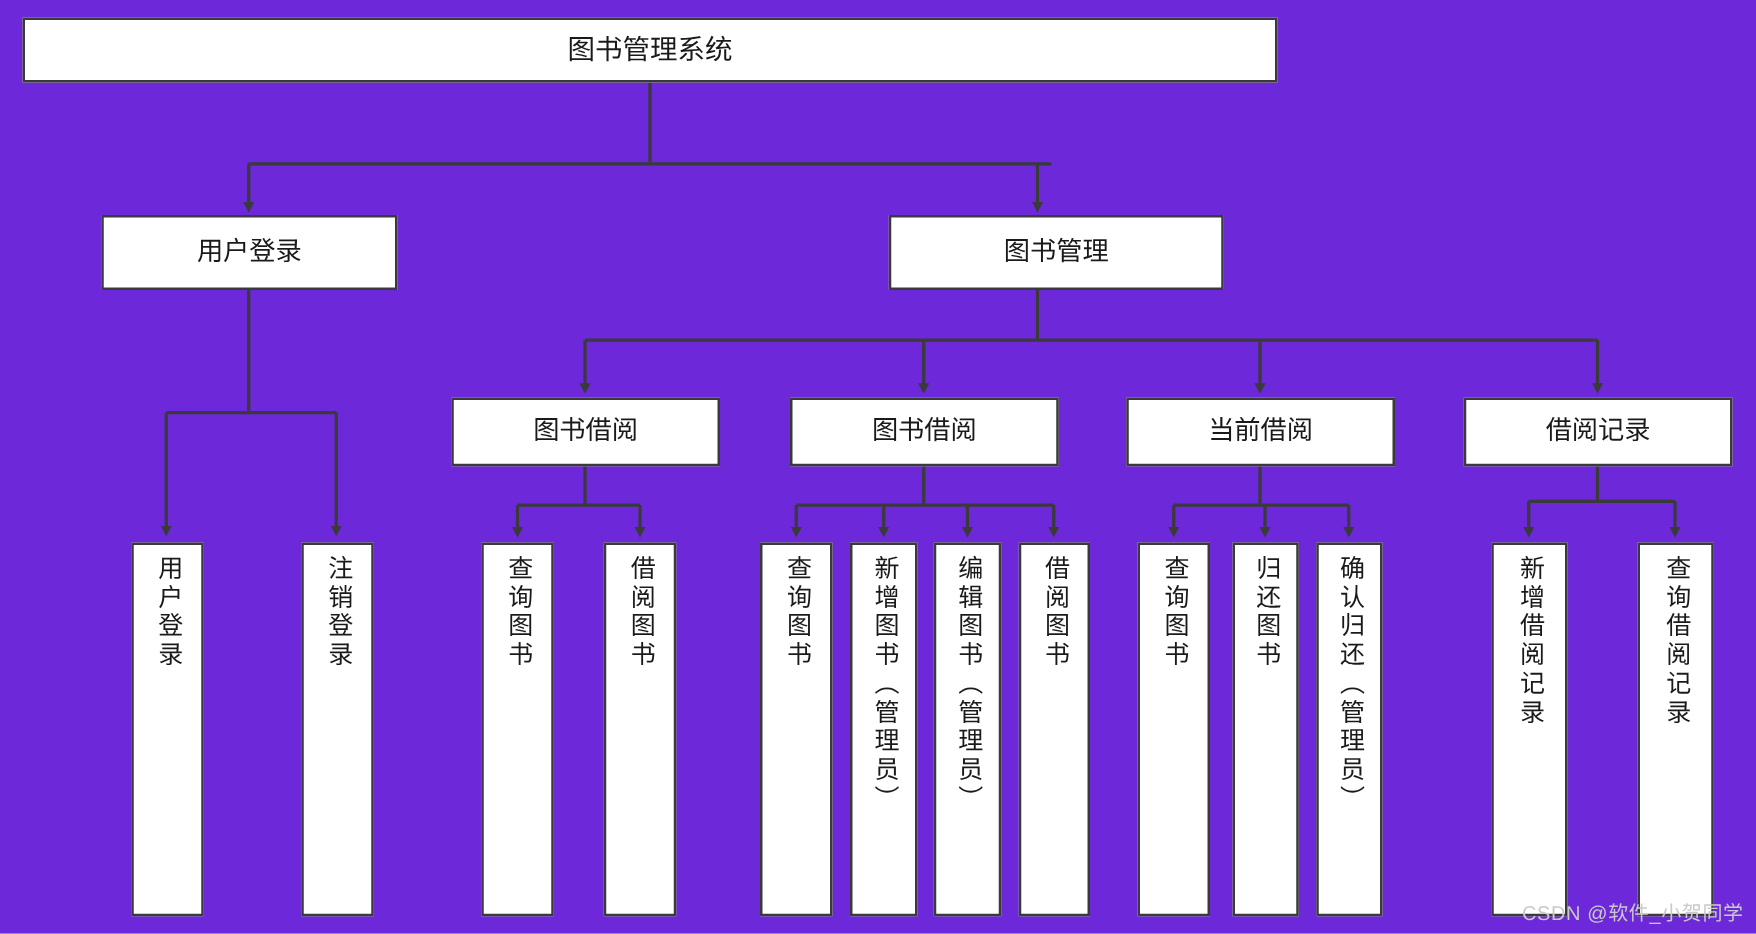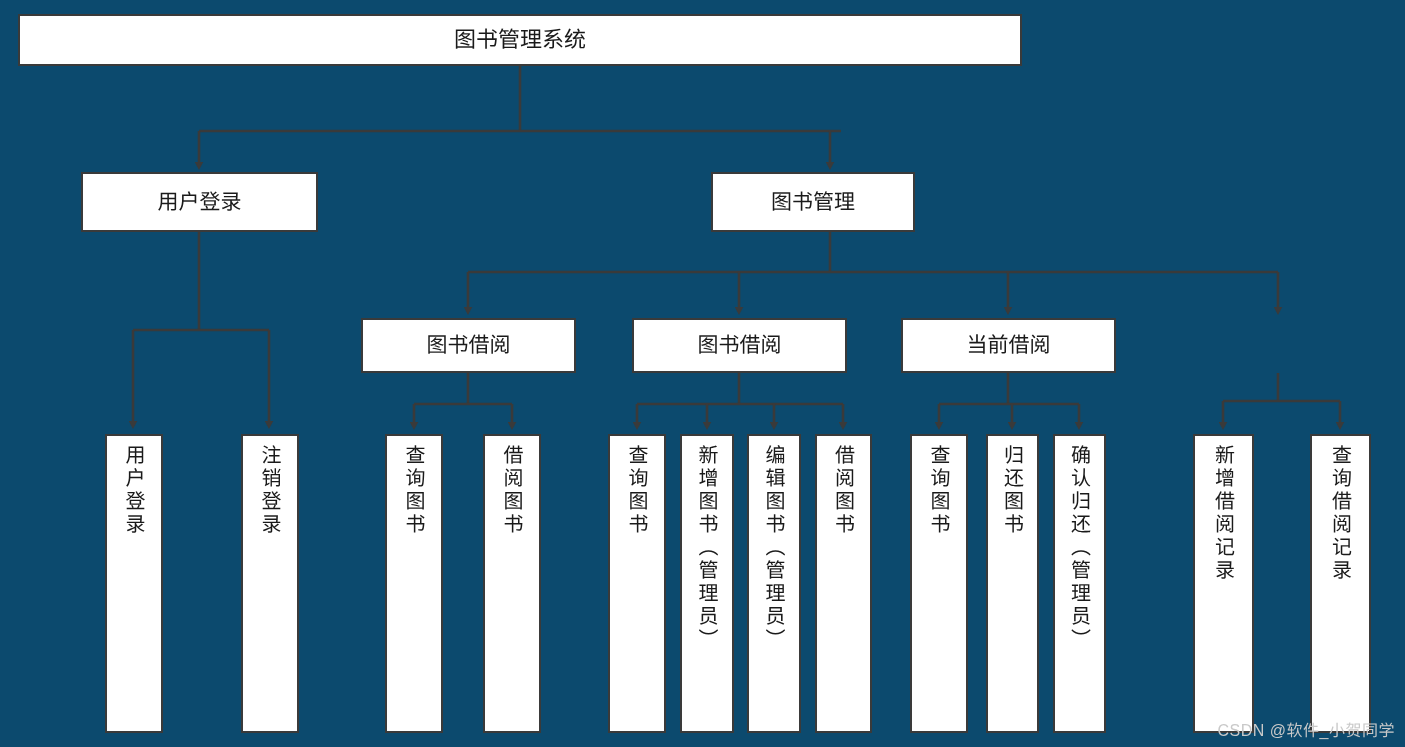--- a/index.html
+++ b/index.html
@@ -8,21 +8,21 @@
     padding: 0;
     background: #ffffff;
   }
   body {
     font-family: "Liberation Sans", "DejaVu Sans", sans-serif;
   }
   #diagram-canvas {
     position: relative;
     width: 1405px;
     height: 747px;
-    background: #0c4a6e;
+    background: #6d28d9;
     overflow: hidden;
   }
   #edge-layer {
     position: absolute;
     left: 0;
     top: 0;
     width: 1405px;
     height: 747px;
     pointer-events: none;
   }
@@ -130,33 +130,36 @@
     </g>
   </svg>
 
   <div class="node root horizontal" style="left:18px; top:14px; width:1004px; height:52px;">
     <span class="node-label">图书管理系统</span>
   </div>
 
   <div class="node horizontal" style="left:81px; top:172px; width:237px; height:60px;">
     <span class="node-label">用户登录</span>
   </div>
-  <div class="node horizontal" style="left:711px; top:172px; width:204px; height:60px;align-items:center;">
+  <div class="node horizontal" style="left:711px; top:172px; width:268px; height:60px;align-items:center;">
     <span class="node-label">图书管理</span>
   </div>
 
   <div class="node horizontal" style="left:361px; top:318px; width:215px; height:55px;">
     <span class="node-label">图书借阅</span>
   </div>
   <div class="node horizontal" style="left:901px; top:318px; width:215px; height:55px;">
     <span class="node-label">当前借阅</span>
   </div>
   <div class="node horizontal" style="left:632px; top:318px; width:215px; height:55px;">
     <span class="node-label">图书借阅</span>
   </div>
+  <div class="node horizontal" style="left:1171px; top:318px; width:215px; height:55px;">
+    <span class="node-label">借阅记录</span>
+  </div>
 
   <div class="node vertical" style="left:105px; top:434px; width:58px; height:299px;">
     <span class="node-label">用户登录</span>
   </div>
   <div class="node vertical" style="left:241px; top:434px; width:58px; height:299px;">
     <span class="node-label">注销登录</span>
   </div>
 
   <div class="node vertical" style="left:385px; top:434px; width:58px; height:299px;">
     <span class="node-label">查询图书</span>

